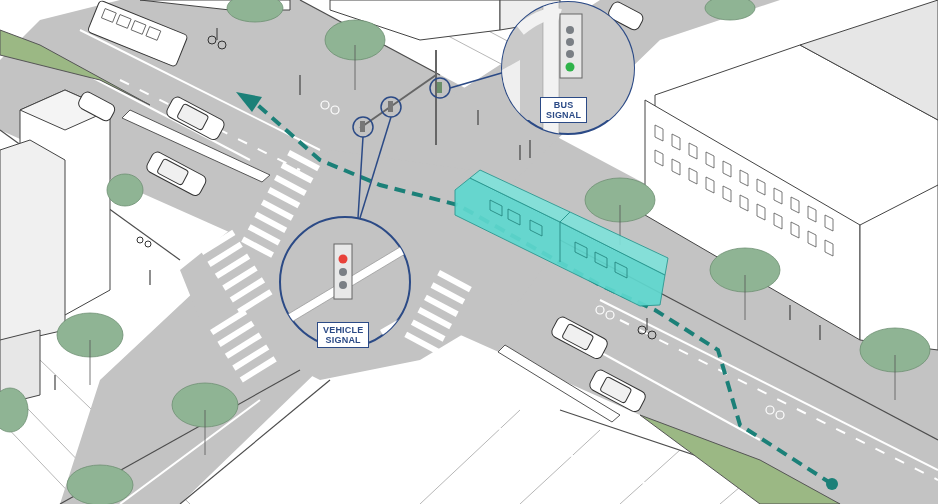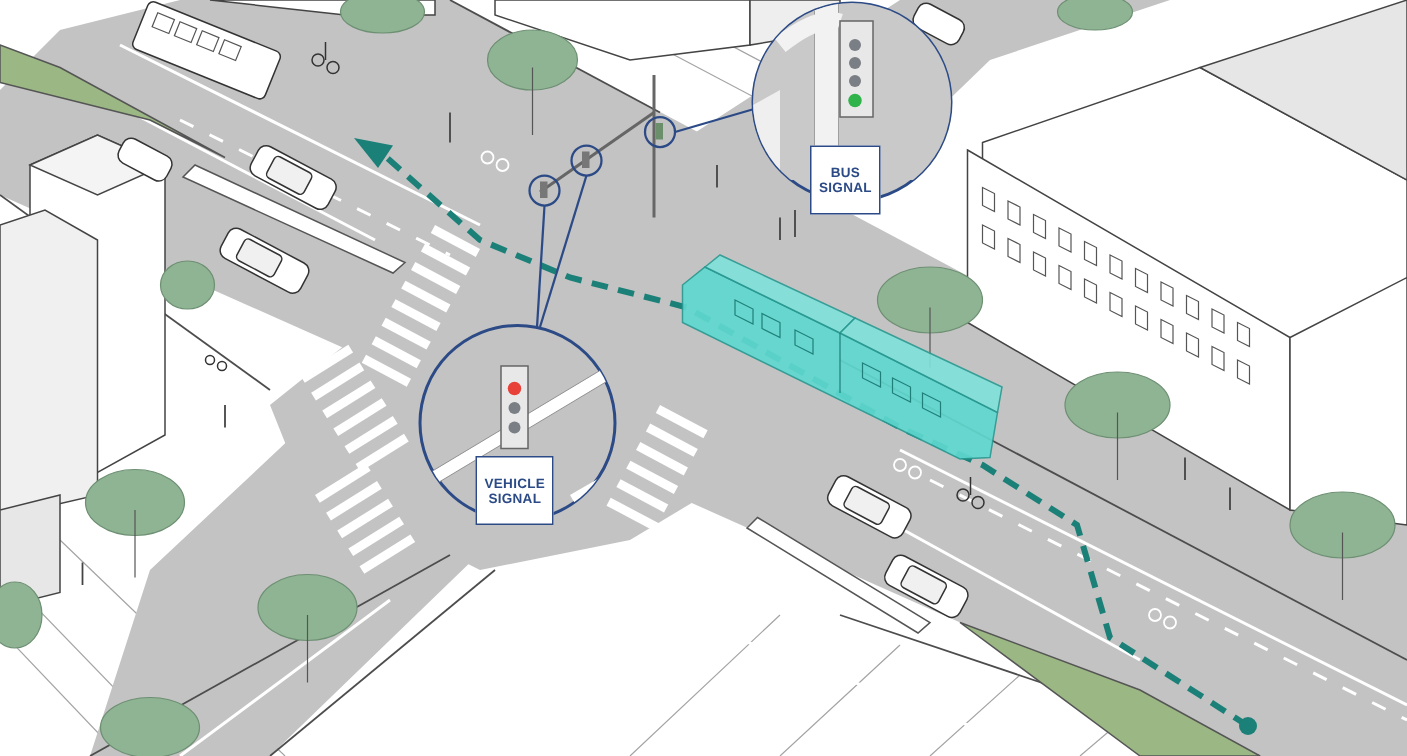--- a/index.html
+++ b/index.html
@@ -1,21 +1,21 @@
 <!DOCTYPE html>
 <html><head>
 <meta charset="utf-8">
 <style>
   html, body { margin: 0; padding: 0; background: #ffffff; }
   body { width: 938px; height: 504px; overflow: hidden; position: relative; font-family: "Liberation Sans", sans-serif; }
   #scene { position: absolute; left: 0; top: 0; width: 938px; height: 504px; }
   .label-box {
     position: absolute; background: #ffffff; border: 1.5px solid #2b4a86;
     color: #2b4a86; font-weight: bold; font-size: 9px; line-height: 10px;
-    text-align: center; padding: 12px 5px; letter-spacing: 0.2px;
+    text-align: center; padding: 2px 5px; letter-spacing: 0.2px;
   }
   .label-box span { display: block; }
 </style>
 </head>
 <body>
 
 <svg id="scene" viewBox="0 0 938 504" xmlns="http://www.w3.org/2000/svg">
   <defs>
     <pattern id="crosswalkA" patternUnits="userSpaceOnUse" width="12" height="12" patternTransform="rotate(-30)">
       <rect width="6" height="12" fill="#ffffff"></rect>
@@ -328,16 +328,16 @@
     <line x1="55" y1="375" x2="55" y2="390"></line>
       <line x1="150" y1="270" x2="150" y2="285"></line>
   </g>
 </svg>
 
 <div class="label-box" style="left:540px; top:97px;">
   <span>BUS</span>
   <span>SIGNAL</span>
 </div>
 
-<div class="label-box" style="left:317px; top:304px;">
+<div class="label-box" style="left:317px; top:322px;">
   <span>VEHICLE</span>
   <span>SIGNAL</span>
 </div>
 
 </body></html>

